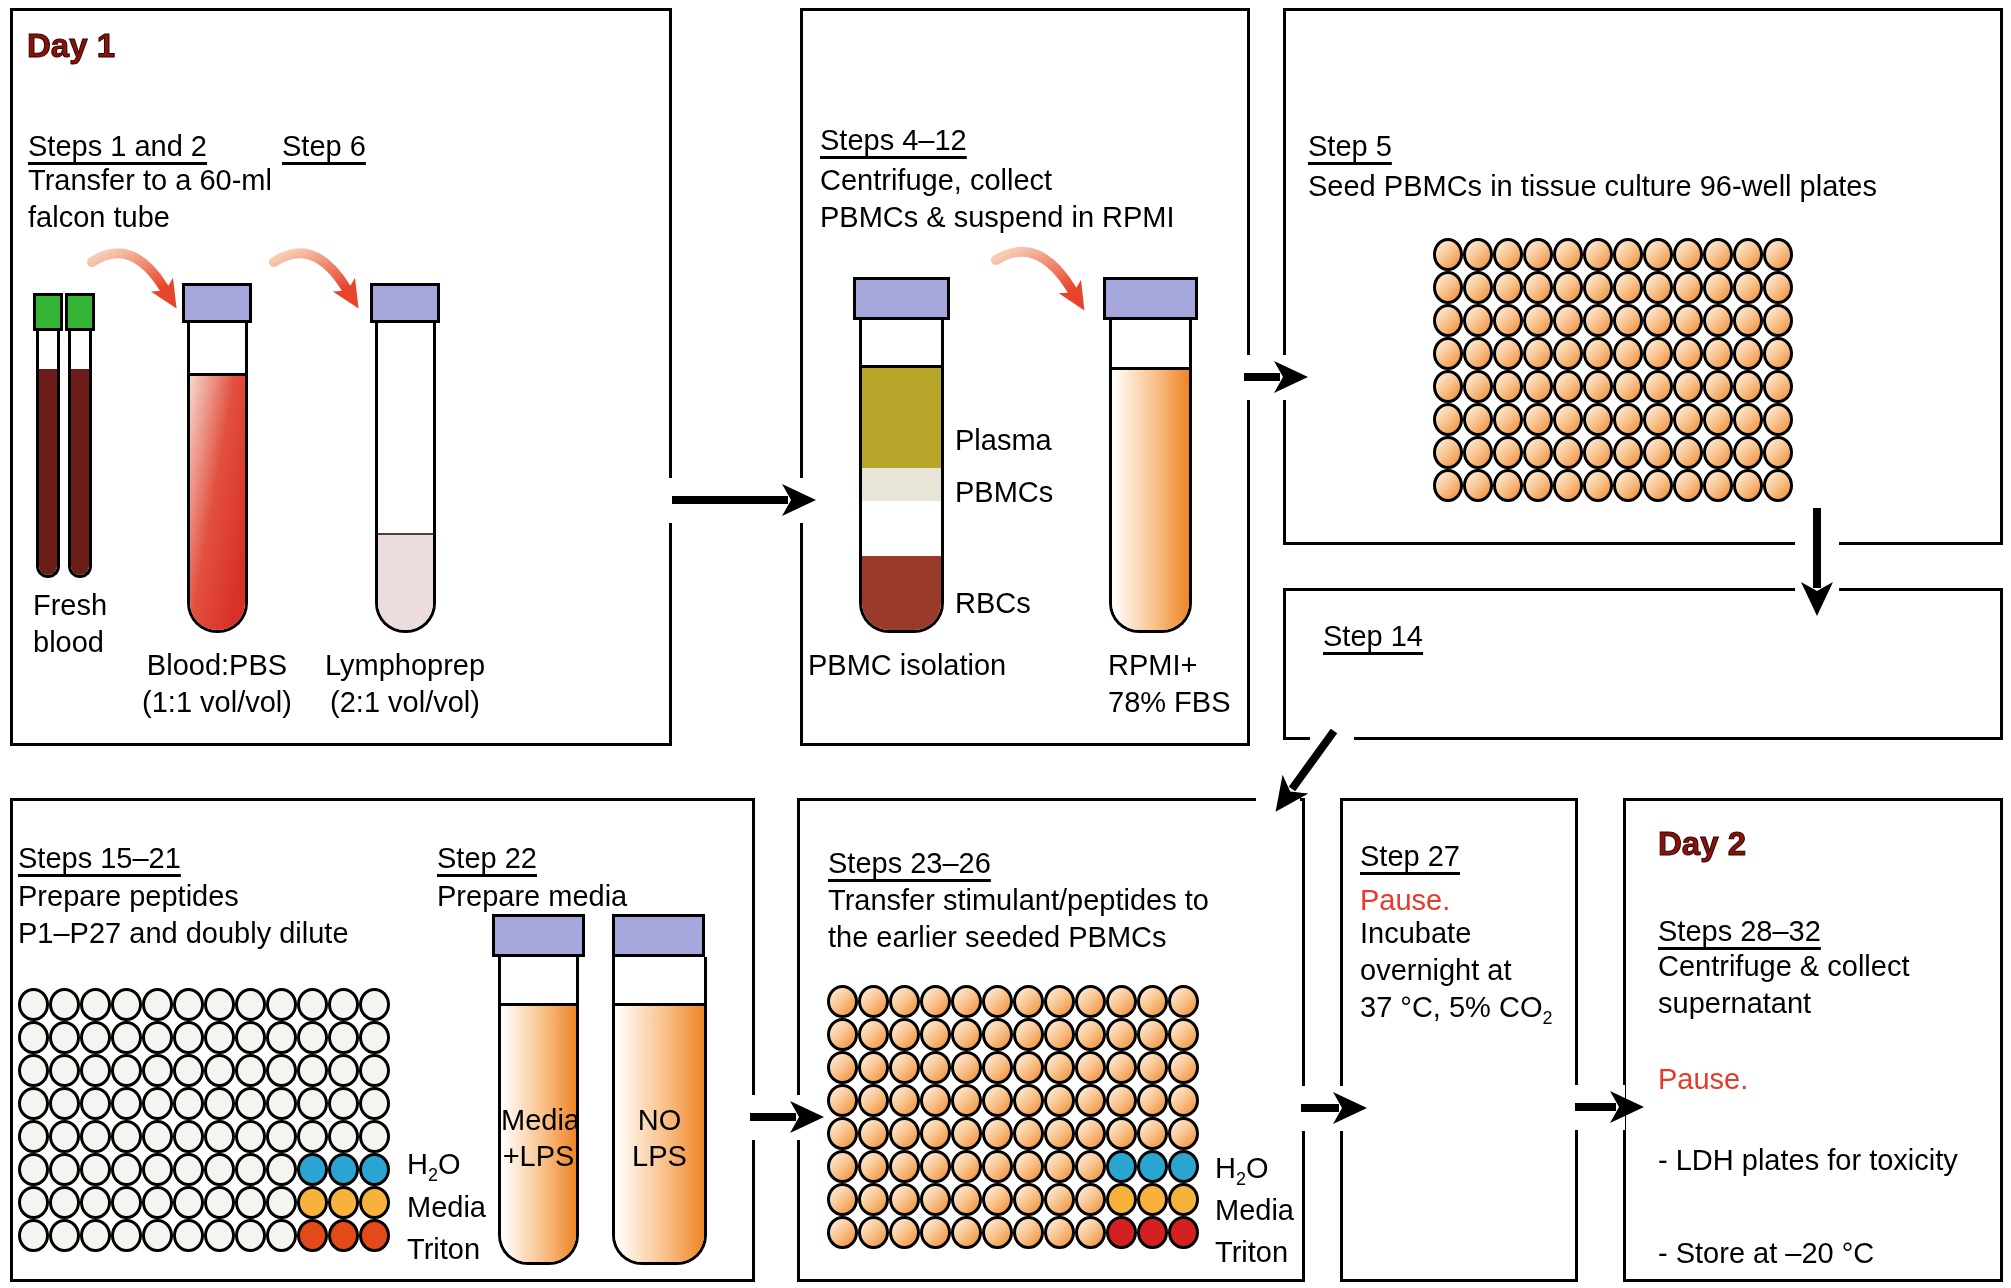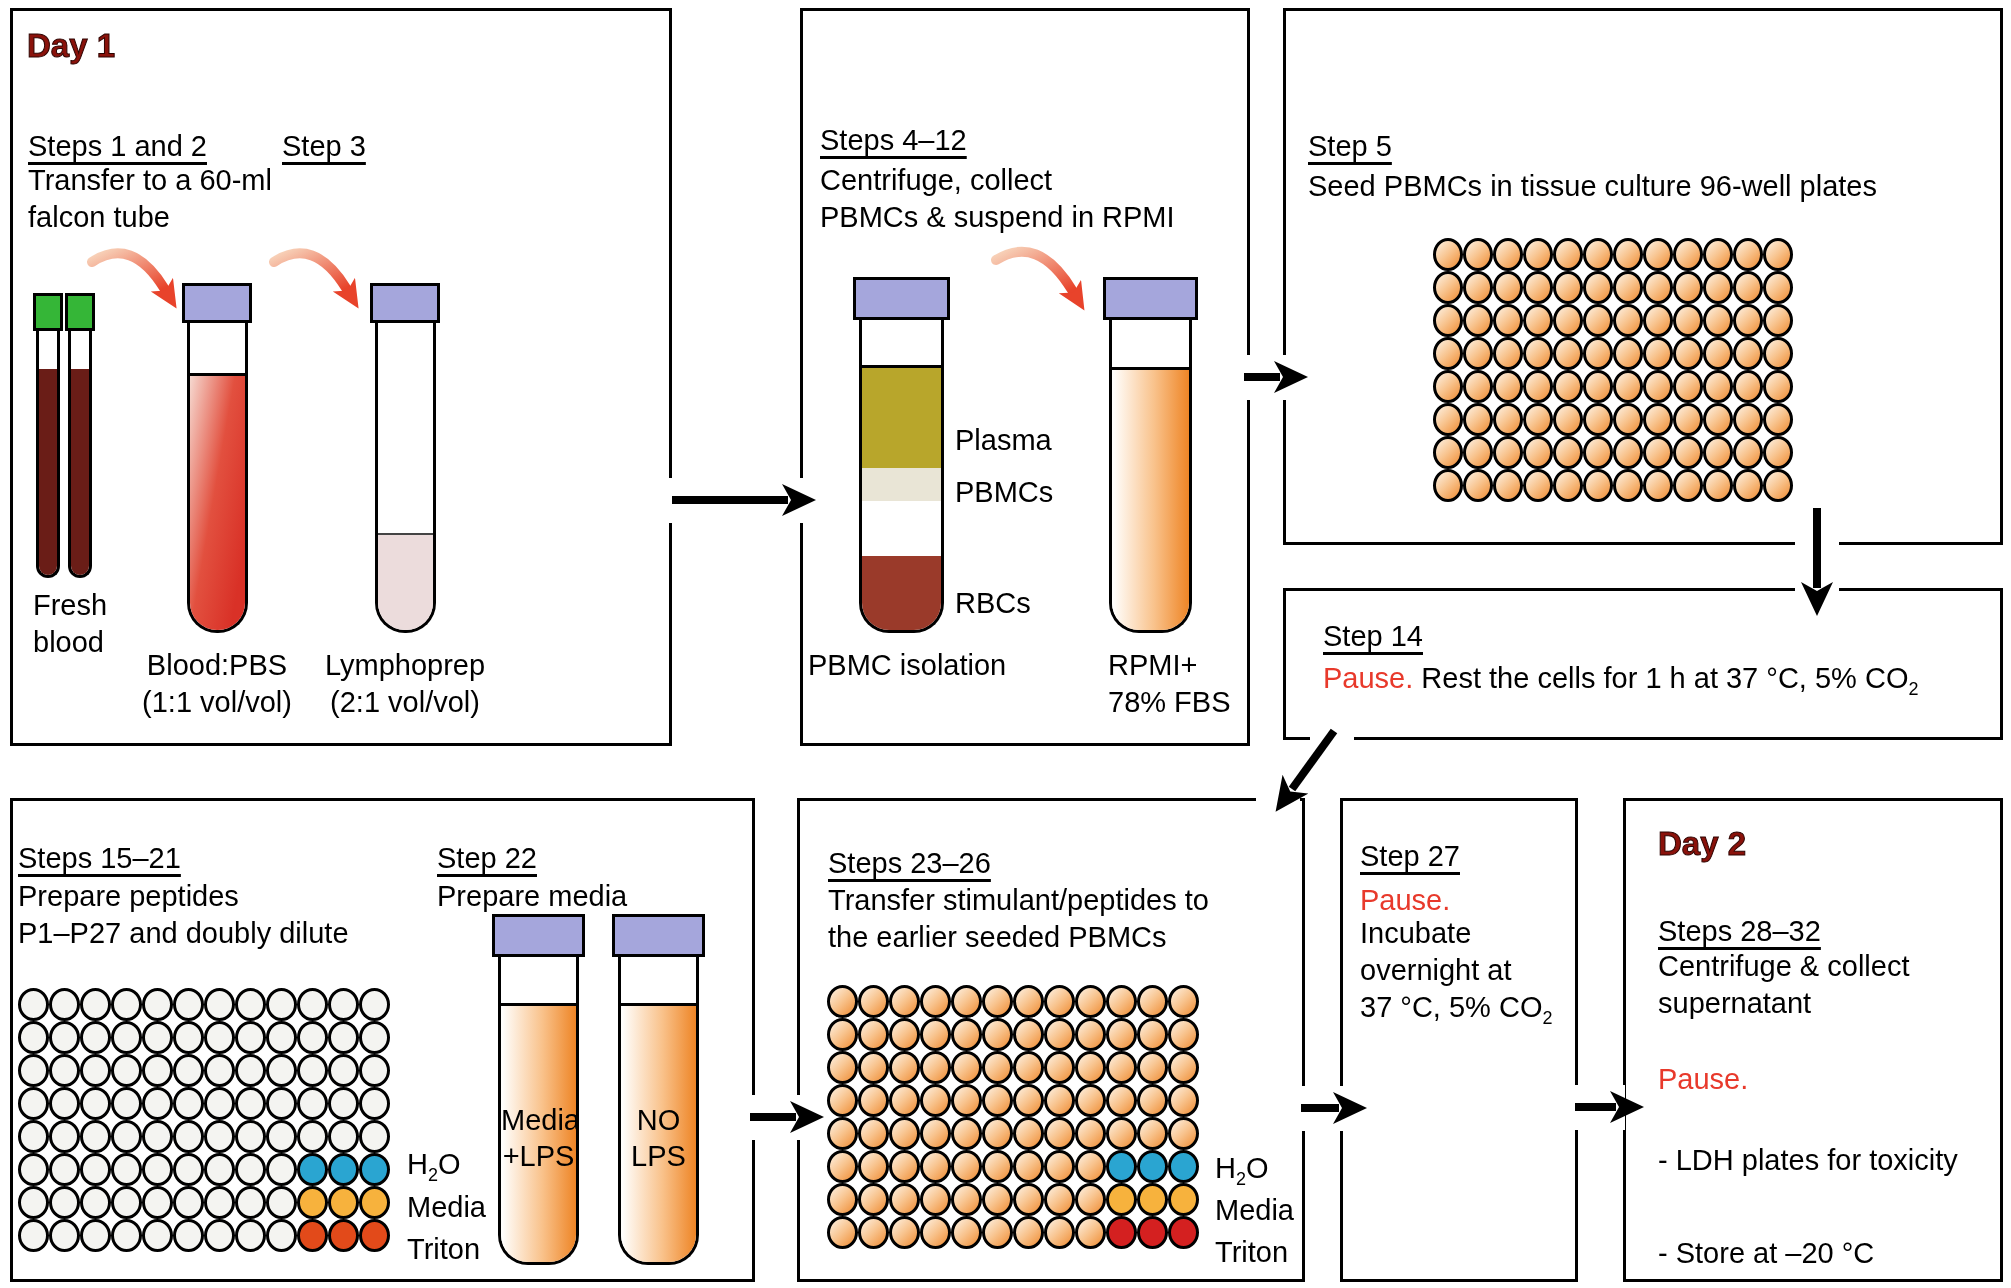--- a/index.html
+++ b/index.html
@@ -38,21 +38,21 @@
 </head>
 <body>
 
 <div class="canvas">
 
   <section class="panel" style="left:10px;top:8px;width:662px;height:738px">
     <div class="txt day-title" style="left:14px;top:14px">Day 1</div>
     <div class="txt heading" style="left:15px;top:117px">Steps 1 and 2</div>
     <div class="txt" style="left:15px;top:151px">Transfer to a 60-ml
 falcon tube</div>
-    <div class="txt heading" style="left:269px;top:117px">Step 3</div>
+    <div class="txt heading" style="left:269px;top:117px">Step 6</div>
 
     <div class="tube" style="left:20px;top:282px;width:30px">
       <div class="cap cap-green" style="width:30px;height:38px"></div>
       <div class="tb tb-sm" style="width:24px;height:247px">
         <div class="layer white-layer" style="height:38px"></div>
         <div class="layer fluid-blood" style="height:209px"></div>
       </div>
     </div>
     <div class="tube" style="left:52px;top:282px;width:30px">
       <div class="cap cap-green" style="width:30px;height:38px"></div>
@@ -214,21 +214,20 @@
         <span class="well orange" style="width: 30px; height: 33px;"></span>
         <span class="well orange" style="width: 30px; height: 33px;"></span>
         <span class="well orange" style="width: 30px; height: 33px;"></span>
         <span class="well orange" style="width: 30px; height: 33px;"></span>
         <span class="well orange" style="width: 30px; height: 33px;"></span>
       </div>
   </section>
 
   <section class="panel" style="left:1283px;top:588px;width:720px;height:152px">
     <div class="txt heading" style="left:37px;top:27px">Step 14</div>
-    <div class="txt" style="left:37px;top:69px"><span class="pause">Pause.</span><span> Rest the cells for 1 h at 37 °C, 5% CO</span><sub>2</sub></div>
   </section>
 
   <section class="panel" style="left:10px;top:798px;width:745px;height:484px">
     <div class="txt heading" style="left:5px;top:39px">Steps 15–21</div>
     <div class="txt" style="left:5px;top:77px">Prepare peptides
 P1–P27 and doubly dilute</div>
     <div class="plate" id="plate-steps15" style="left: 5px; top: 187px; width: 372px;">
         <span class="well white" style="width: 31px; height: 33px;"></span>
         <span class="well white" style="width: 31px; height: 33px;"></span>
         <span class="well white" style="width: 31px; height: 33px;"></span>
@@ -339,21 +338,21 @@
       <div class="tb" style="width:81px;height:308px">
         <div class="layer white-layer" style="height:46px"></div>
         <div class="layer fluid-orange" style="height:262px"></div>
         <div class="tube-label" style="top:145px">Media
 +LPS</div>
       </div>
     </div>
 
     <div class="tube" style="left:599px;top:113px;width:93px">
       <div class="cap" style="width:93px;height:43px"></div>
-      <div class="tb" style="width:81px;height:308px">
+      <div class="tb" style="width:95px;height:308px">
         <div class="layer white-layer" style="height:46px"></div>
         <div class="layer fluid-orange" style="height:262px"></div>
         <div class="tube-label" style="top:145px">NO
 LPS</div>
       </div>
     </div>
   </section>
 
   <section class="panel" style="left:797px;top:798px;width:508px;height:484px">
     <div class="txt heading" style="left:28px;top:44px">Steps 23–26</div>

